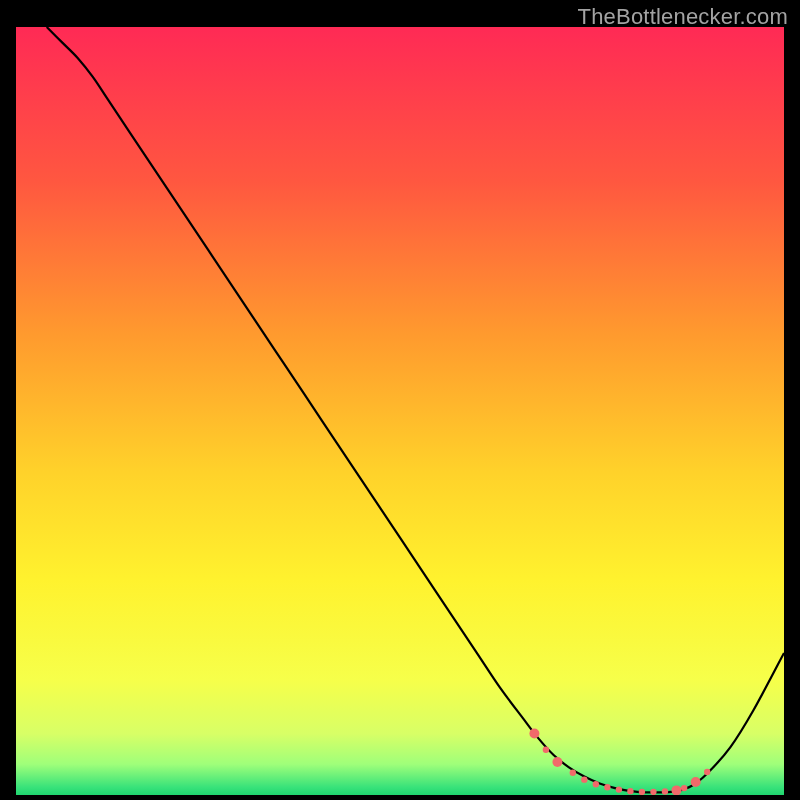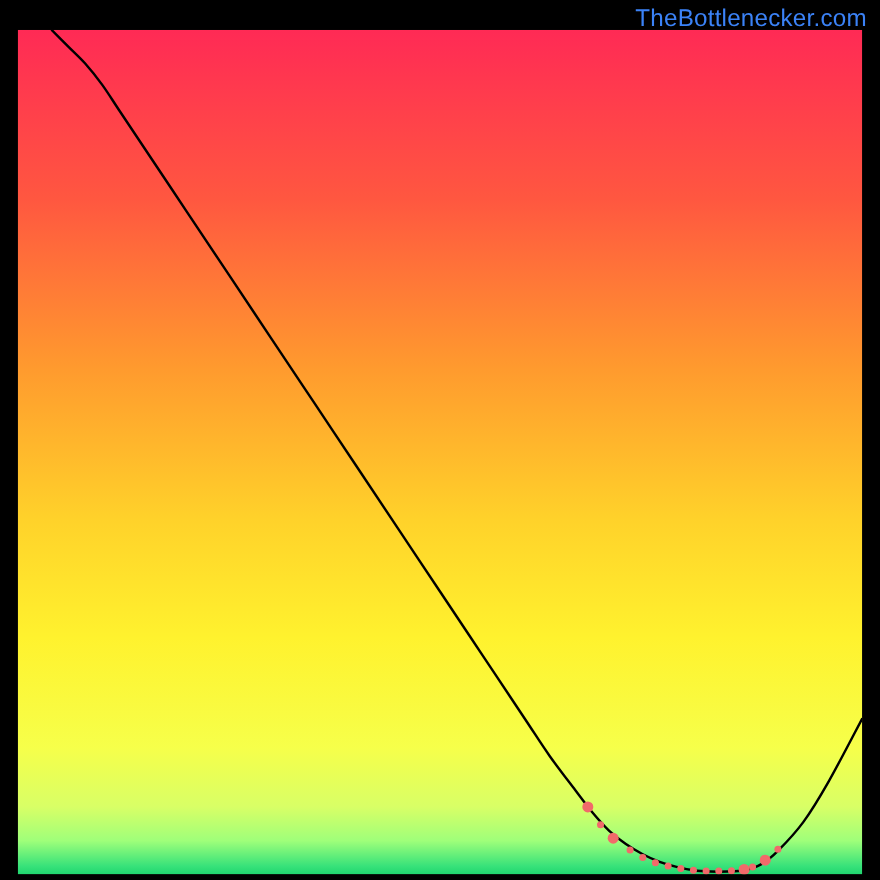--- a/index.html
+++ b/index.html
@@ -25,21 +25,21 @@
     left: 16px;
     top: 27px;
     width: 768px;
     height: 768px;
     overflow: hidden;
   }
   .watermark {
     position: absolute;
     top: 4px;
     right: 12px;
-    color: #3b82f6;
+    color: #a3a3a3;
     font-size: 22px;
     font-weight: 500;
     letter-spacing: 0.2px;
   }
   svg {
     display: block;
   }
 </style>
 </head>
 <body>

